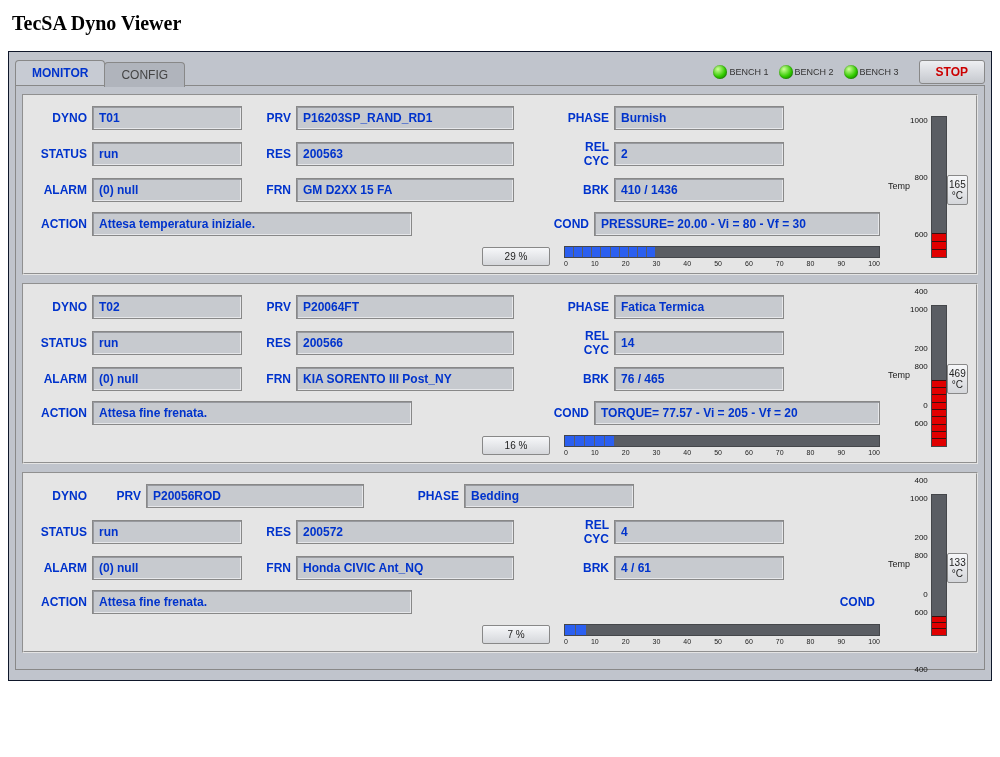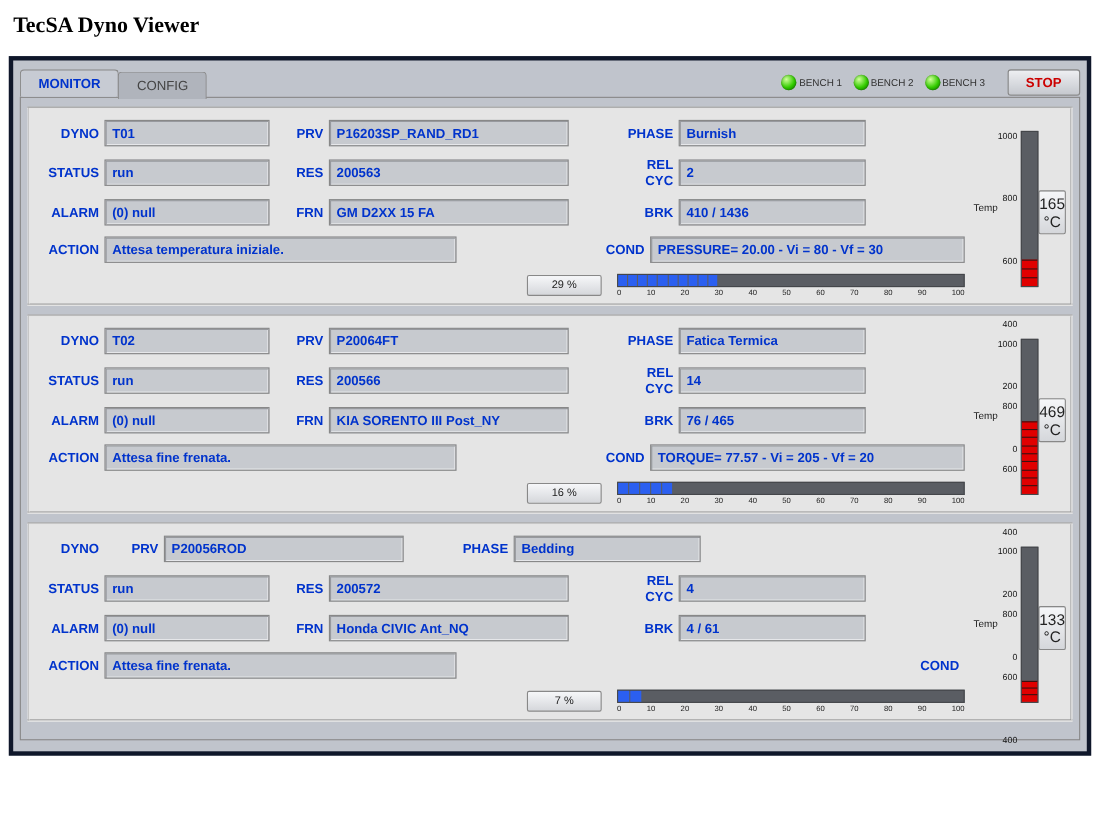--- a/index.html
+++ b/index.html
@@ -12,21 +12,21 @@
     width: 1000px;
   }
   .app-title {
     font-family: "Times New Roman", serif;
     font-size: 20px;
     font-weight: bold;
     color: #000;
     margin: 4px 0 16px 4px;
   }
   .window {
-    border: 4px solid #0f172a;
+    border: 1px solid #0f172a;
     background: #c0c4cc;
     padding: 6px 6px 10px 6px;
   }
   .topbar {
     display: flex;
     align-items: center;
     height: 28px;
   }
   .tabs {
     display: flex;
@@ -216,21 +216,21 @@
     flex-direction: column;
   }
   .thermo-fill .cell {
     flex: 1;
     border-top: 1px solid #3a1010;
   }
   .temp-readout {
     border: 1px solid #888;
     background: linear-gradient(#f6f7f9,#d5d7db);
     color: #222;
-    font-size: 14px;
+    font-size: 10px;
     text-align: center;
     padding: 3px 0;
     width: 64px;
     margin-top: 6px;
     border-radius: 2px;
   }
 </style>
 </head>
 <body>
 

